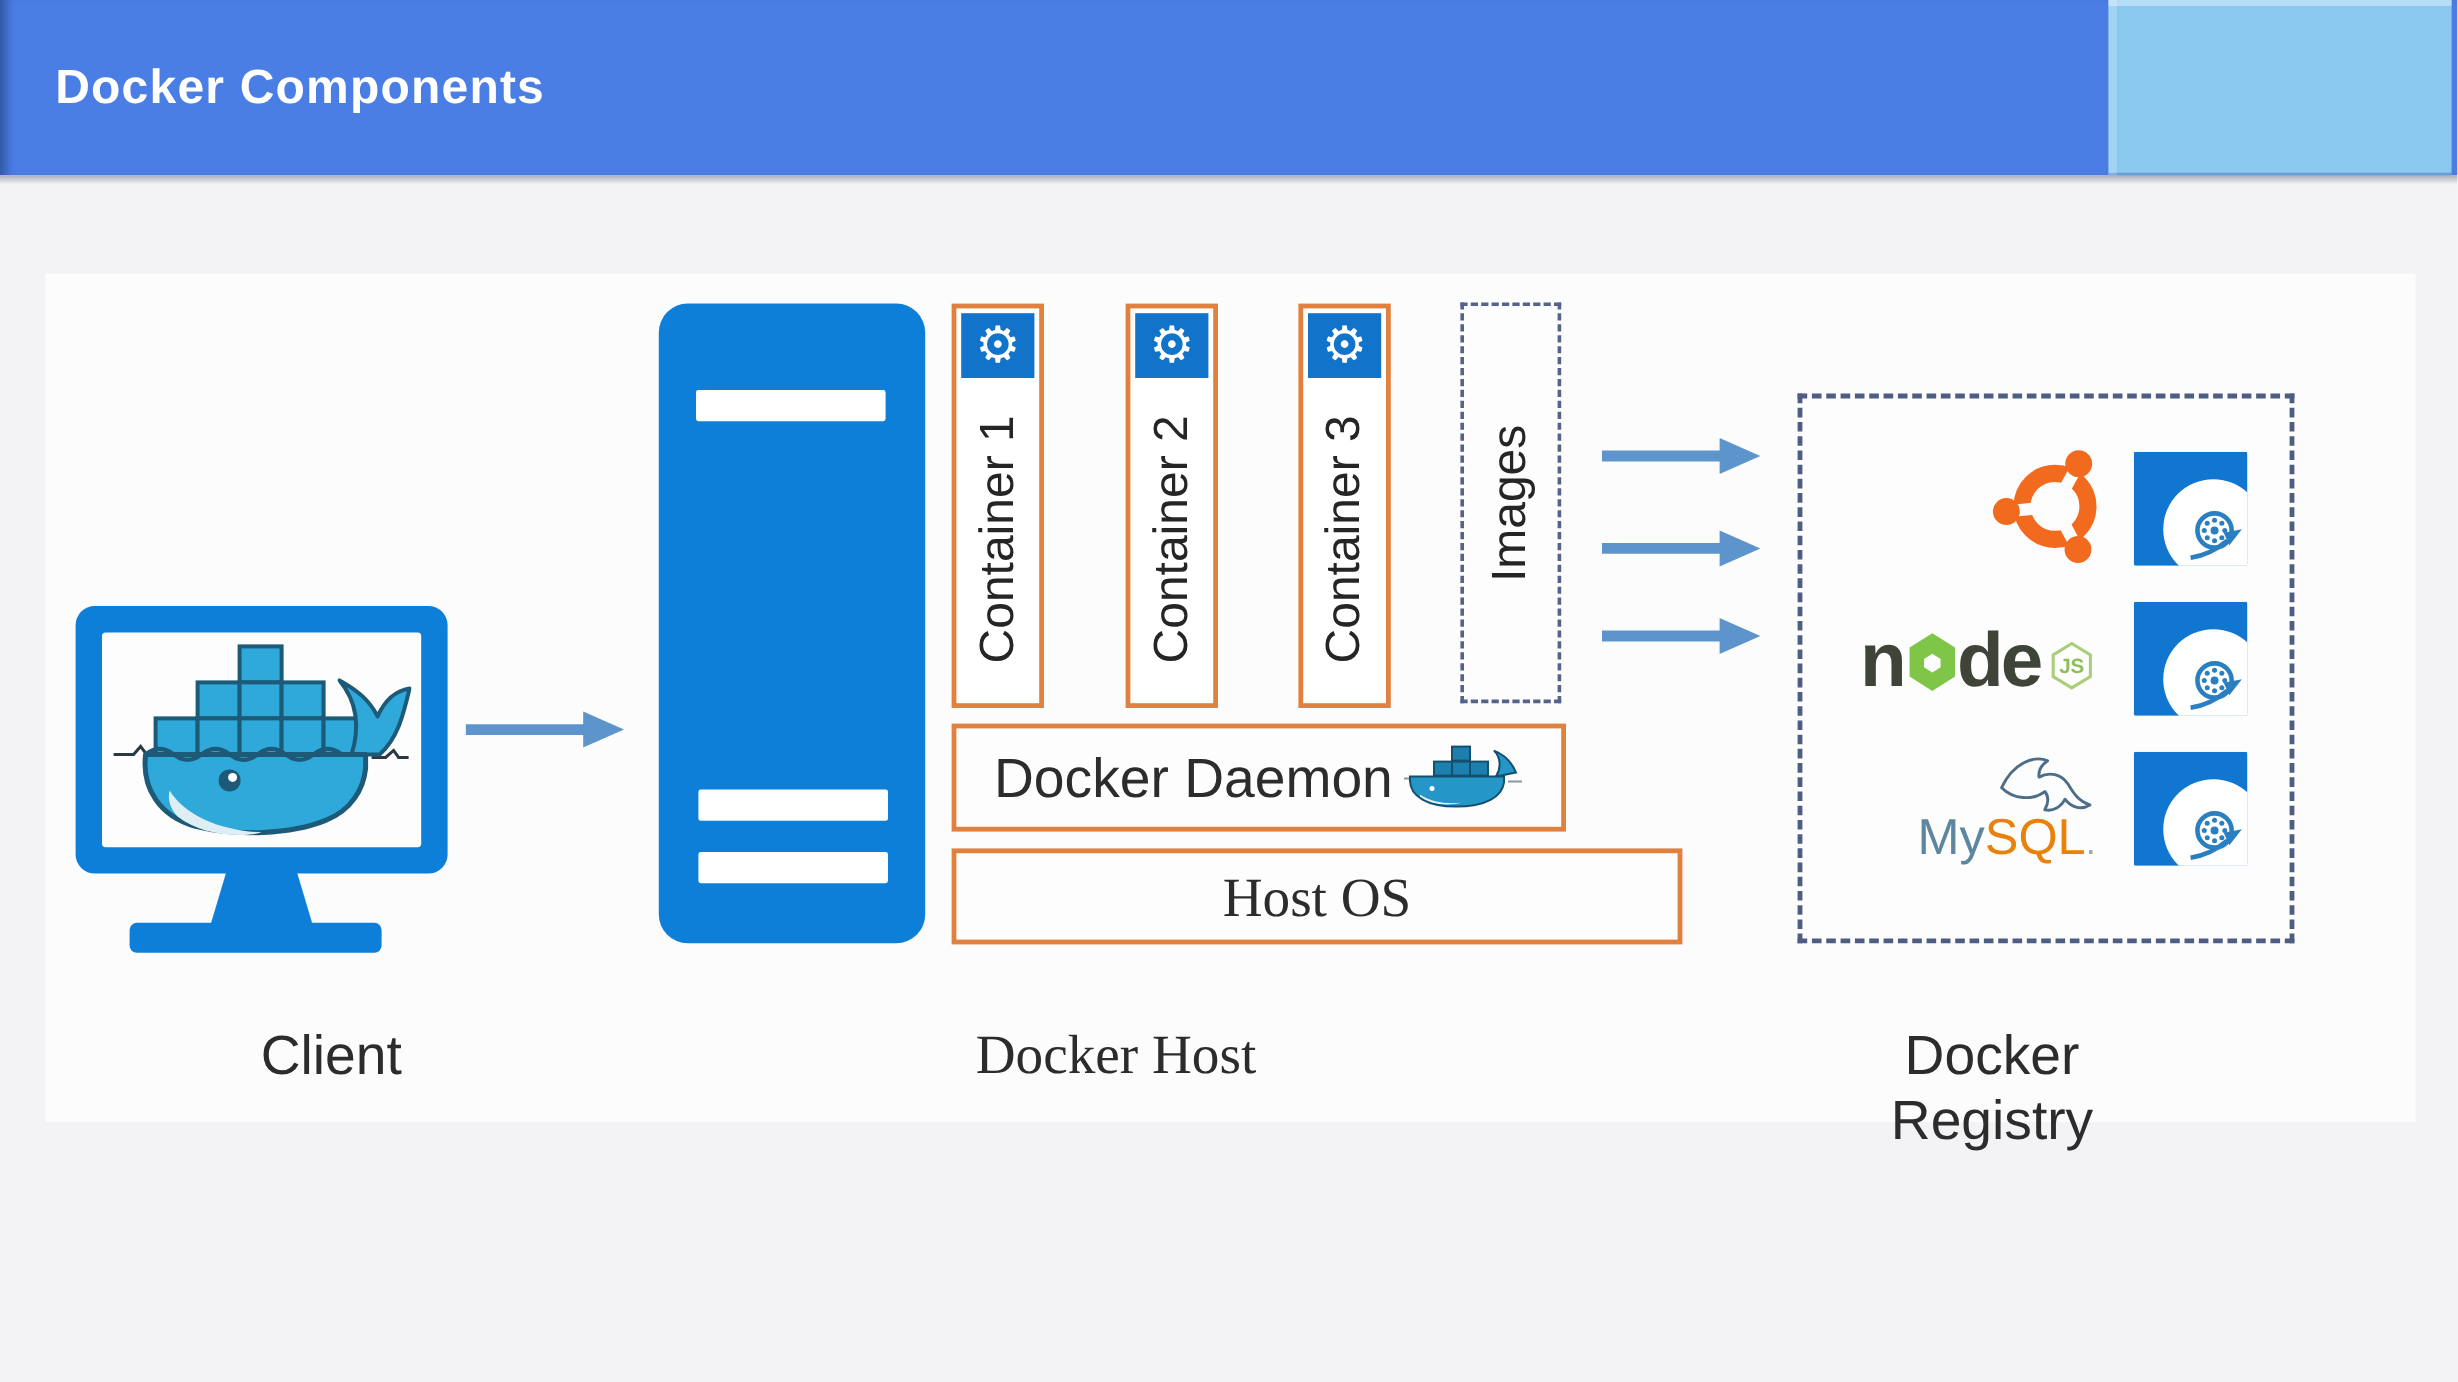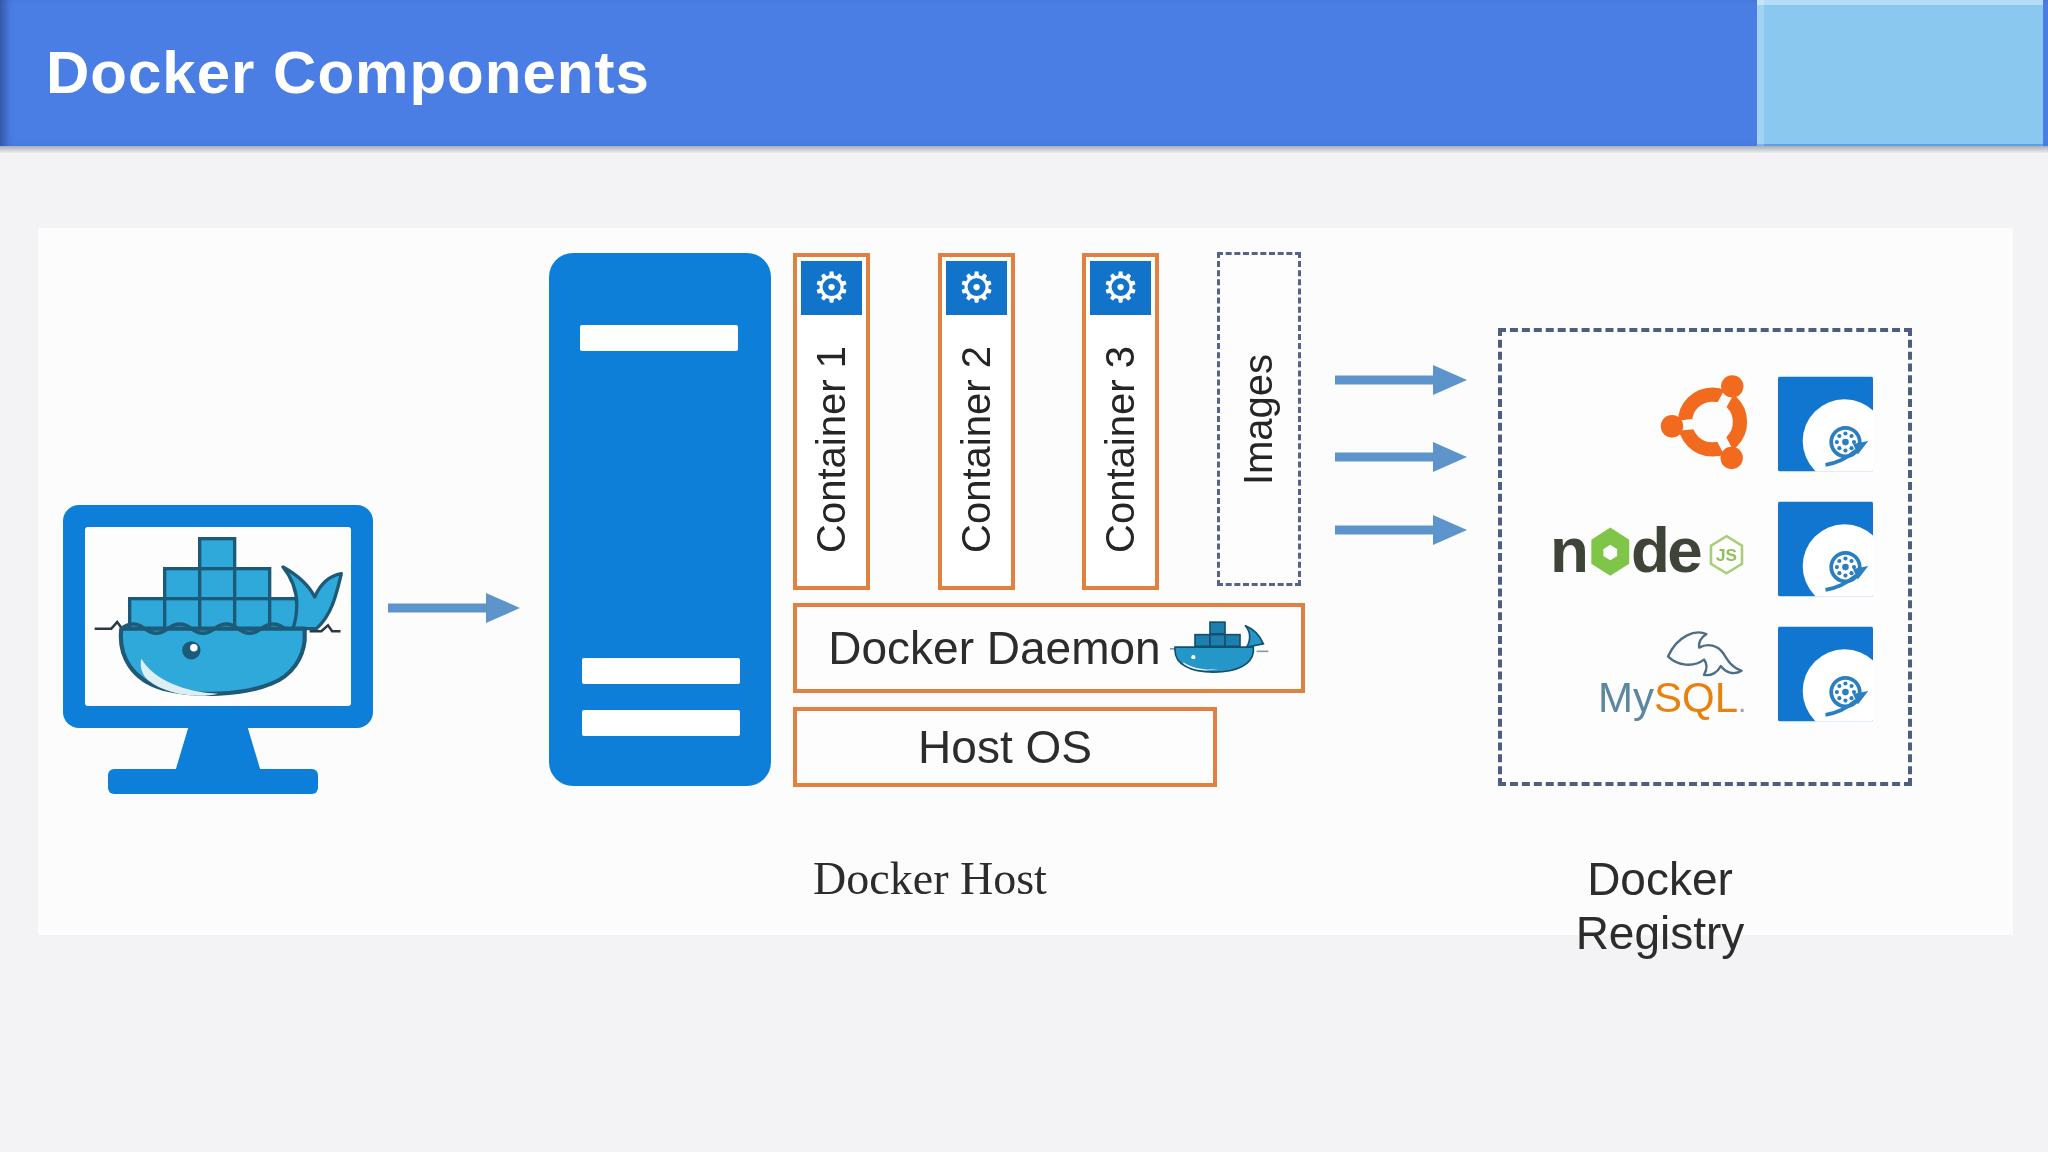--- a/index.html
+++ b/index.html
@@ -4,21 +4,21 @@
 <style>
   html,body{margin:0;padding:0;background:#f3f3f5;}
   *{box-sizing:border-box;}
   .canvas{position:relative;width:2048px;height:1152px;background:#f3f3f5;overflow:hidden;
           font-family:"Liberation Sans",sans-serif;}
 
   
   .header{position:absolute;left:0;top:0;width:2048px;height:146px;background:#4b7ee4;
           box-shadow:inset 10px 0 8px -5px rgba(25,45,100,.5);}
   .header-title{position:absolute;left:46px;top:0;height:146px;line-height:146px;
-                color:#ffffff;font-size:60px;font-weight:bold;letter-spacing:1px;}
+                color:#ffffff;font-size:40px;font-weight:bold;letter-spacing:1px;}
   .header-shadow{position:absolute;left:0;top:146px;width:2048px;height:7px;
                  background:linear-gradient(#a9adb8,#ededf0);}
   .corner-rect{position:absolute;left:1757px;top:0;width:286px;height:150px;background:#8ac8f0;
                box-shadow:inset 0 5px 0 rgba(255,255,255,.38),inset 7px 0 0 rgba(255,255,255,.2),
                           inset 0 -6px 0 rgba(30,80,170,.35);}
 
   
   .panel{position:absolute;left:38px;top:228px;width:1975px;height:707px;background:#fcfcfd;}
 
   
@@ -48,22 +48,22 @@
   .vwrap-full{top:0;bottom:0;}
   .vtext{transform:rotate(-90deg);white-space:nowrap;font-size:40px;color:#252525;}
 
   
   .imagesBox{position:absolute;left:1217px;top:252px;width:84px;height:334px;background:#fdfdfd;
              border:3px dashed #55628a;}
 
   
   .daemonBox{position:absolute;left:793px;top:603px;width:512px;height:90px;background:#fdfdfd;
              border:4px solid #e0813f;display:flex;align-items:center;justify-content:center;gap:9px;}
-  .hostOsBox{position:absolute;left:793px;top:707px;width:424px;height:80px;background:#fdfdfd;
-             border:4px solid #e0813f;display:flex;align-items:center;justify-content:center;}
+  .hostOsBox{position:absolute;left:793px;top:707px;width:609px;height:80px;background:#fdfdfd;
+             border:4px solid #e0813f;display:flex;align-items:center;justify-content:center;font-family:Liberation Serif, serif;}
   .boxText{font-size:46px;color:#2c2c2c;}
 
   
   .arrow{position:absolute;width:134px;height:36px;}
 
   
   .registryBox{position:absolute;left:1498px;top:328px;width:414px;height:458px;background:#fdfdfd;
                border:4px dashed #4e5d82;}
   .reg-item{position:absolute;}
   .diskIcon{position:absolute;width:95px;height:98px;}
@@ -113,20 +113,21 @@
 
         <path d="M34,114 q14,-11 28,0 t28,0 t28,0 t28,0 t28,0 t28,0 t28,0" stroke="#1d5a78" stroke-width="4" fill="none"></path>
 
         <circle cx="118" cy="140" r="11" fill="#1d5a78"></circle>
         <circle cx="121" cy="137" r="4.5" fill="#ffffff"></circle>
       </svg>
     </div>
   </div>
   <div class="monitor-stand"></div>
   <div class="monitor-base"></div>
+  <div class="dg-label" style="left:126px;top:852px;width:300px;">Client</div>
 
   <svg class="arrow" style="left:388px;top:590px;" viewBox="0 0 134 36">
     <line x1="0" y1="18" x2="100" y2="18" stroke="#5e94cc" stroke-width="9"></line>
     <polygon points="98,3 132,18 98,33" fill="#5e94cc"></polygon>
   </svg>
 
   <div class="server">
     <div class="server-slot slot-a"></div>
     <div class="server-slot slot-b"></div>
     <div class="server-slot slot-c"></div>

